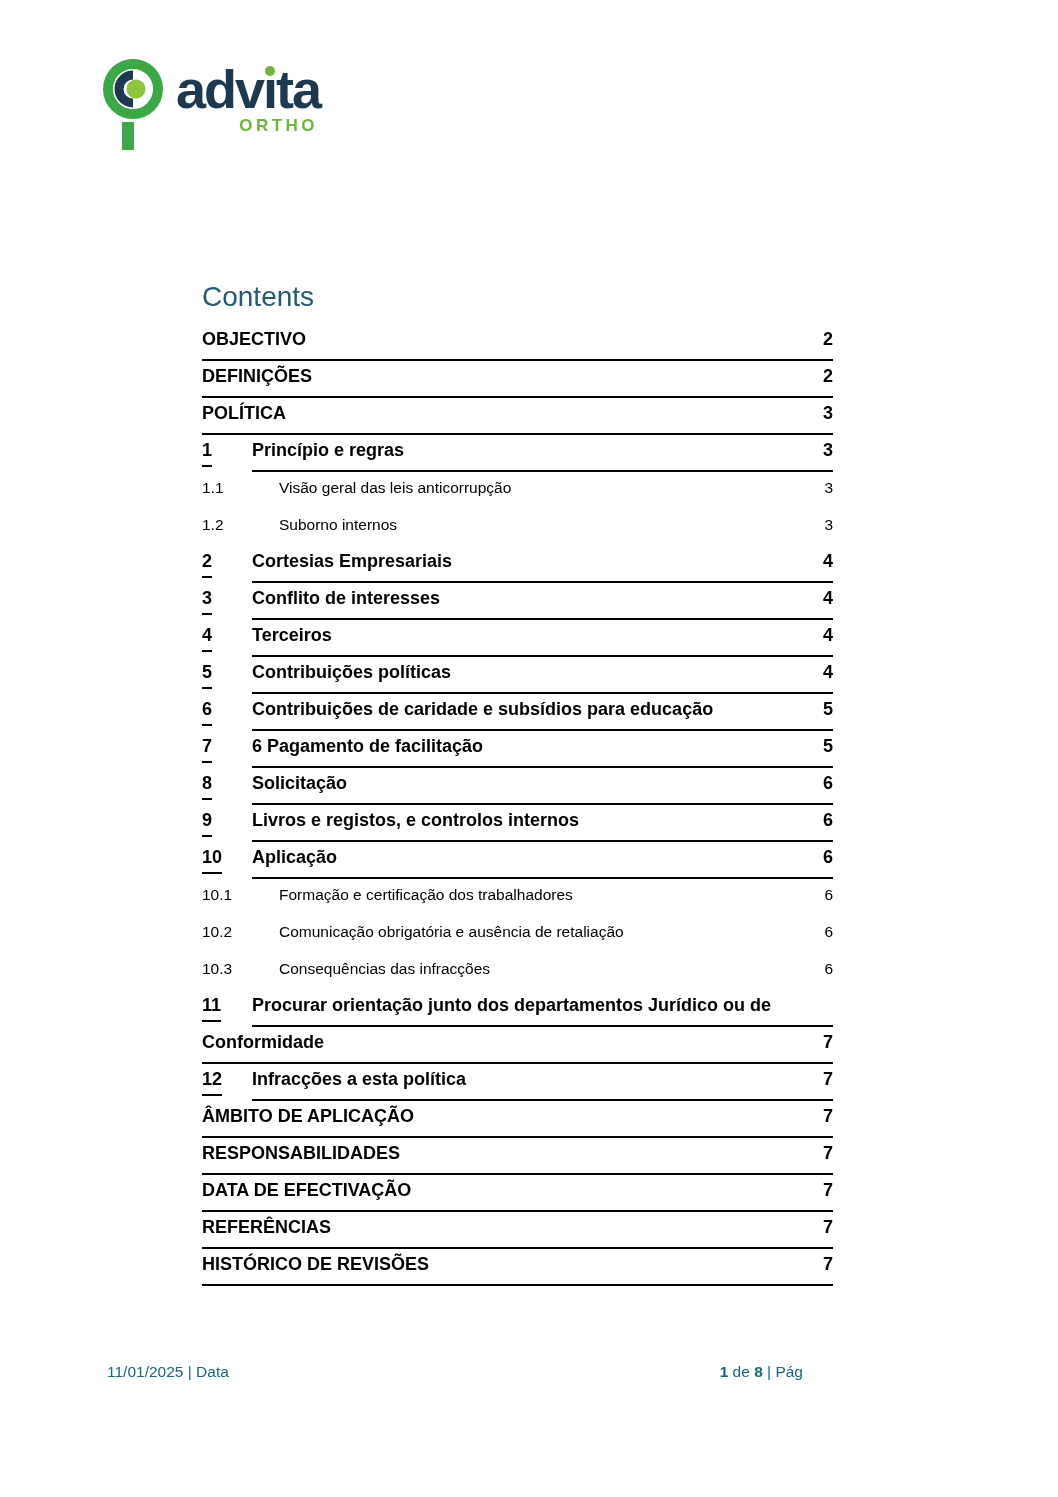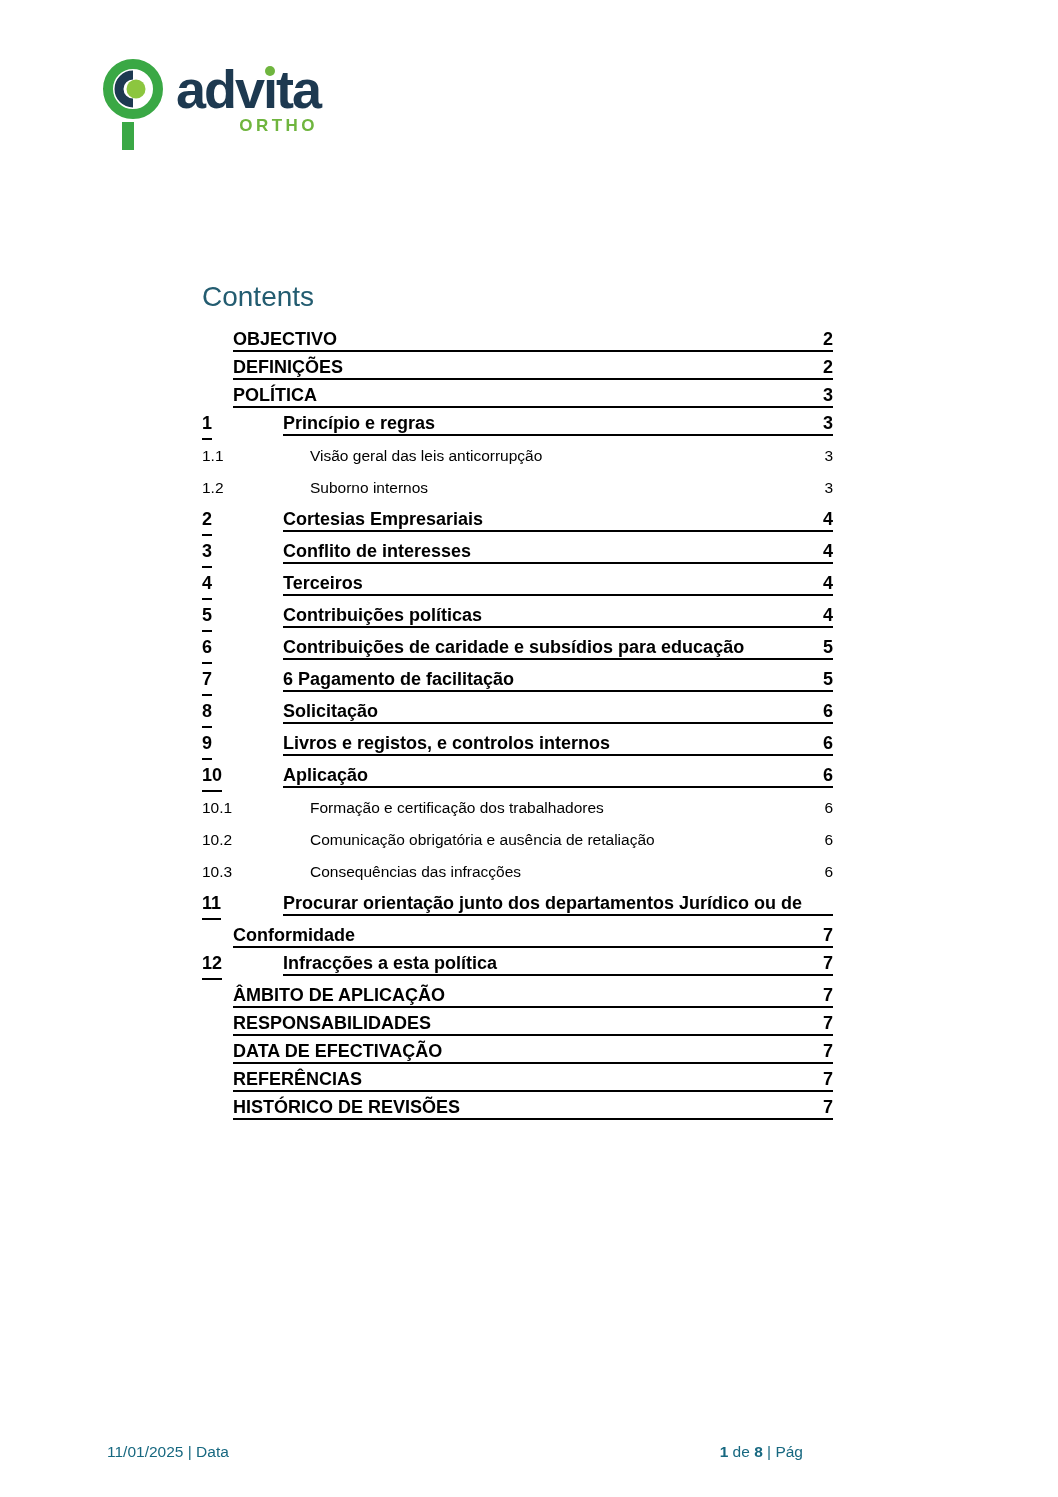--- a/index.html
+++ b/index.html
@@ -34,26 +34,26 @@
              margin:0 0 16px 0;line-height:32px;}
   .toc-row{display:flex;align-items:baseline;white-space:nowrap;
            margin-bottom:5px;color:var(--ink);}
   .toc-row.main{font-weight:bold;font-size:18px;line-height:21px;}
   .toc-row.sub{font-weight:400;font-size:15.5px;line-height:21px;margin-bottom:7px;gap:12px;}
   .toc-num{flex:0 0 50px;}
   .toc-row.sub .toc-num{flex-basis:65px;}
   .nd{display:inline-block;padding-bottom:4px;}
   .toc-row.main .nd{border-bottom:2px solid var(--ink);}
   .toc-rest{flex:1;display:flex;justify-content:space-between;
-            align-items:baseline;padding-bottom:0;min-width:0;margin-left:31px;}
+            align-items:baseline;padding-bottom:9px;min-width:0;}
   .toc-row.main .toc-rest{border-bottom:2px solid var(--ink);}
   .toc-page{margin-left:10px;}
 
   
-  .footer{position:absolute;top:1443px;left:107px;right:81px;display:flex;
+  .footer{position:absolute;top:1363px;left:107px;right:81px;display:flex;
           justify-content:space-between;color:var(--teal);font-size:15.5px;}
   .footer b{font-weight:bold;}
 </style>
 </head>
 <body>
 
 <div class="page">
 
   <header class="header">
     <div class="logo">

